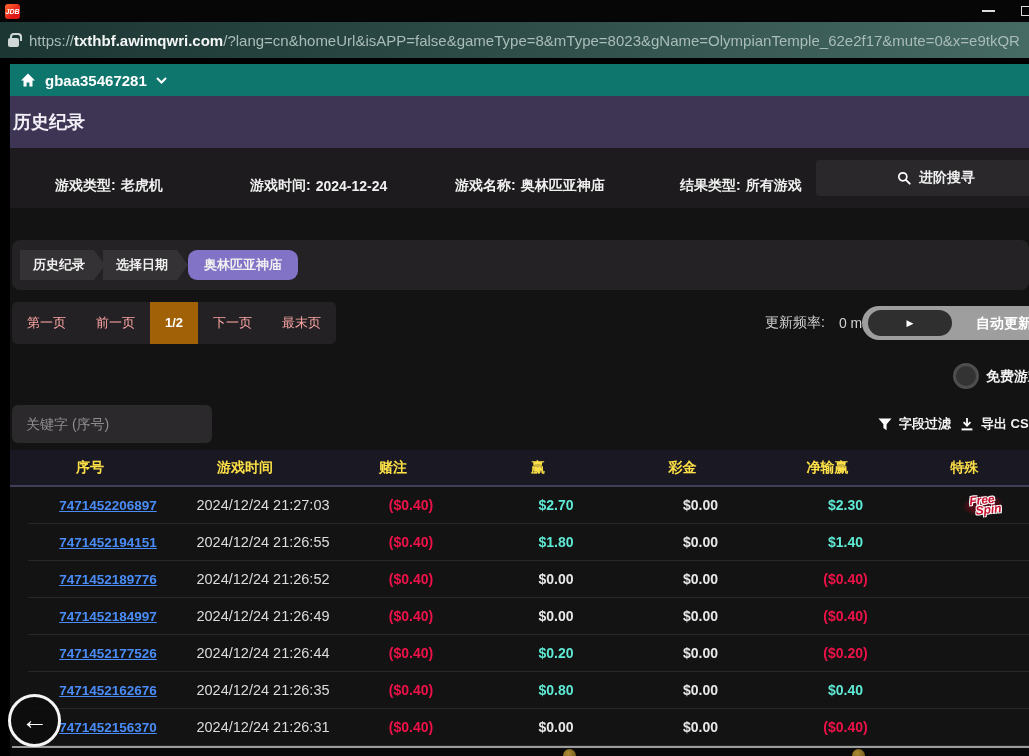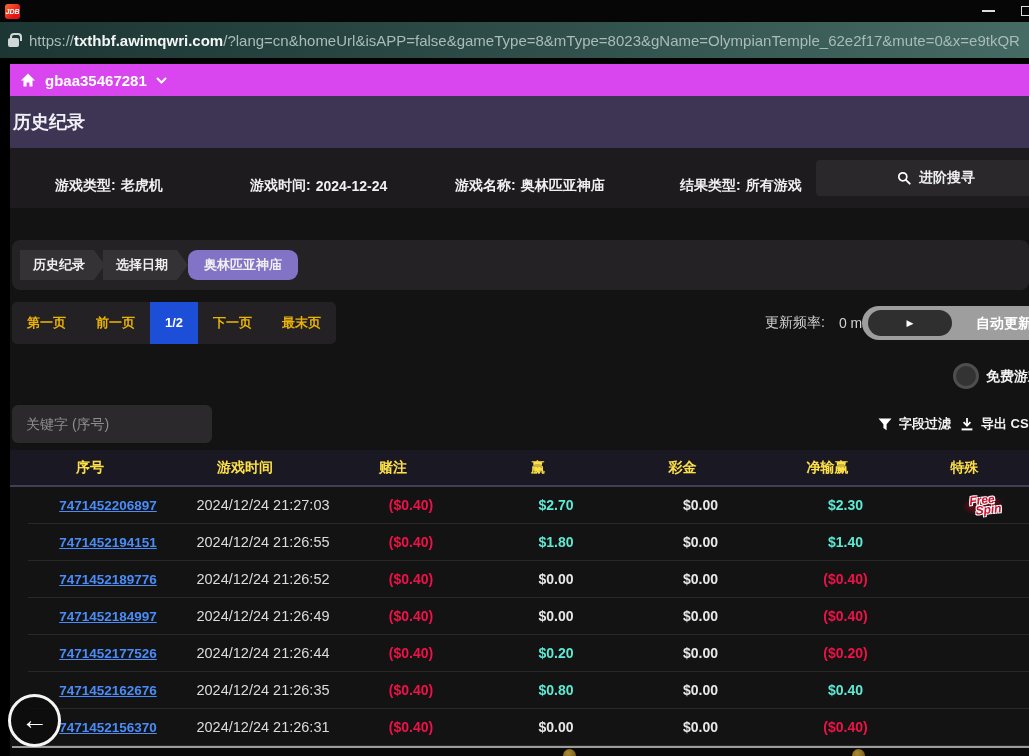--- a/index.html
+++ b/index.html
@@ -19,40 +19,40 @@
   .lock::before { content:""; position:absolute; left:1.5px; top:-5px; width:8px; height:6px; border:2px solid #cfd8d6; border-bottom:none; border-radius:4px 4px 0 0; }
   .urltext { margin-left:10px; font-size:15px; white-space:nowrap; color:#9fb3af; }
   .urltext .scheme { color:#a9bcb8; }
   .urltext .domain { color:#f4f7f6; font-weight:bold; }
   .urltext .path { color:#a9bcb8; }
 
   
   .page { position:absolute; left:10px; top:58px; width:1019px; height:698px; background:#131313; overflow:hidden; }
   .topgap { position:absolute; left:0; top:0; width:100%; height:6px; background:#000; }
 
-  .userbar { position:absolute; left:0; top:6px; width:100%; height:32px; background:#d946ef; display:flex; align-items:center; gap:9px; padding-left:10px; }
+  .userbar { position:absolute; left:0; top:6px; width:100%; height:32px; background:#0f766e; display:flex; align-items:center; gap:9px; padding-left:10px; }
   .username { color:#fff; font-size:15px; font-weight:bold; }
 
   .pagetitlebar { position:absolute; left:0; top:38px; width:100%; height:52px; background:#3e3555; }
   .pagetitle { color:#f2f0f6; font-size:18px; font-weight:bold; line-height:52px; padding-left:3px; }
 
   .filterbar { position:absolute; left:0; top:90px; width:100%; height:60px; background:#1d1b1d; }
   .fitem { position:absolute; top:8px; height:60px; display:flex; align-items:center; gap:5px; color:#f0f0f0; font-size:14px; font-weight:bold; white-space:nowrap; }
   .f0 { left:45px; } .f1 { left:240px; } .f2 { left:445px; } .f3 { left:670px; }
   .advsearch { position:absolute; left:806px; top:12px; width:240px; height:36px; background:#2a282b; border:none; border-radius:4px; color:#f0f0f0; font-size:14px; font-weight:bold; display:flex; align-items:center; justify-content:center; gap:8px; cursor:pointer; font-family:inherit; }
 
   .crumbstrip { position:absolute; left:2px; top:182px; width:1017px; height:50px; background:#242224; border-radius:8px; }
   .crumb { position:absolute; top:10px; height:30px; line-height:30px; font-size:13px; font-weight:bold; color:#f0f0f0; }
   .crumb-arrow { background:#343234; padding:0 20px 0 13px; clip-path:polygon(0 0, calc(100% - 11px) 0, 100% 50%, calc(100% - 11px) 100%, 0 100%); }
   .crumb0 { left:8px; } .crumb1 { left:91px; }
   .crumb-active { left:176px; background:#8273c7; border-radius:9px; padding:0 16px; }
 
   .pagbar { position:absolute; left:2px; top:244px; height:42px; background:#232123; border-radius:5px; display:inline-flex; overflow:hidden; }
-  .pbtn { height:42px; line-height:42px; padding:0 15px; font-size:13px; color:#eab308; cursor:pointer; white-space:nowrap;font-weight:bold; }
-  .pbtn.active { background:#1d4ed8; color:#fff; font-weight:bold; }
+  .pbtn { height:42px; line-height:42px; padding:0 15px; font-size:13px; color:#fca5a5; cursor:pointer; white-space:nowrap; }
+  .pbtn.active { background:#a16207; color:#fff; font-weight:bold; }
 
   .refreshlabel { position:absolute; left:755px; top:244px; height:42px; display:flex; align-items:center; gap:14px; color:#d2d2d2; font-size:14px; white-space:nowrap; }
   .toggle { position:absolute; left:852px; top:248px; width:195px; height:34px; background:#9e9e9e; border-radius:17px; cursor:pointer; }
   .toggle-knob { position:absolute; left:6px; top:4px; width:84px; height:26px; background:#2f2f2f; border-radius:13px; color:#fff; font-size:9px; display:flex; align-items:center; justify-content:center; }
   .toggle-label { position:absolute; left:114px; top:0; height:34px; line-height:34px; color:#fff; font-size:14px; font-weight:bold; white-space:nowrap; }
 
   .freegame-radio { position:absolute; left:943px; top:305px; width:26px; height:26px; border-radius:50%; background:#333; border:3px solid #4e4e4e; cursor:pointer; }
   .freegame-label { position:absolute; left:976px; top:305px; height:26px; line-height:26px; color:#f2f2f2; font-size:14px; font-weight:bold; white-space:nowrap; }
 
   .searchinput { position:absolute; left:2px; top:347px; width:200px; height:38px; background:#2b292b; border:none; border-radius:6px; color:#e0e0e0; font-size:14px; padding:0 14px; font-family:inherit; }

